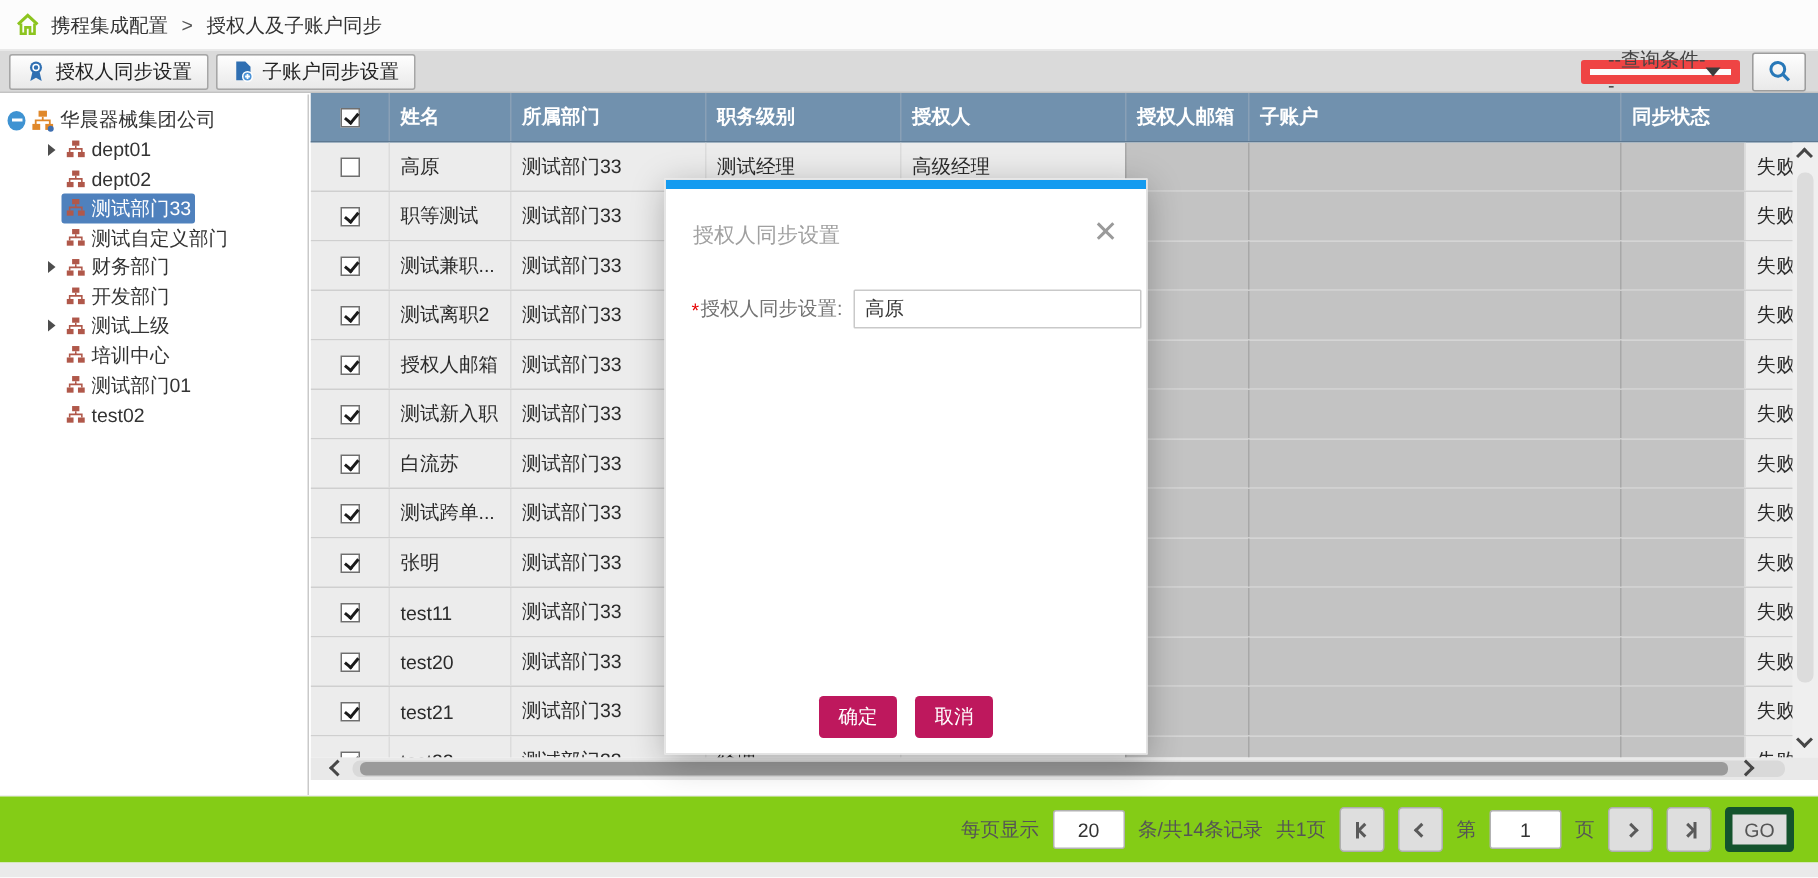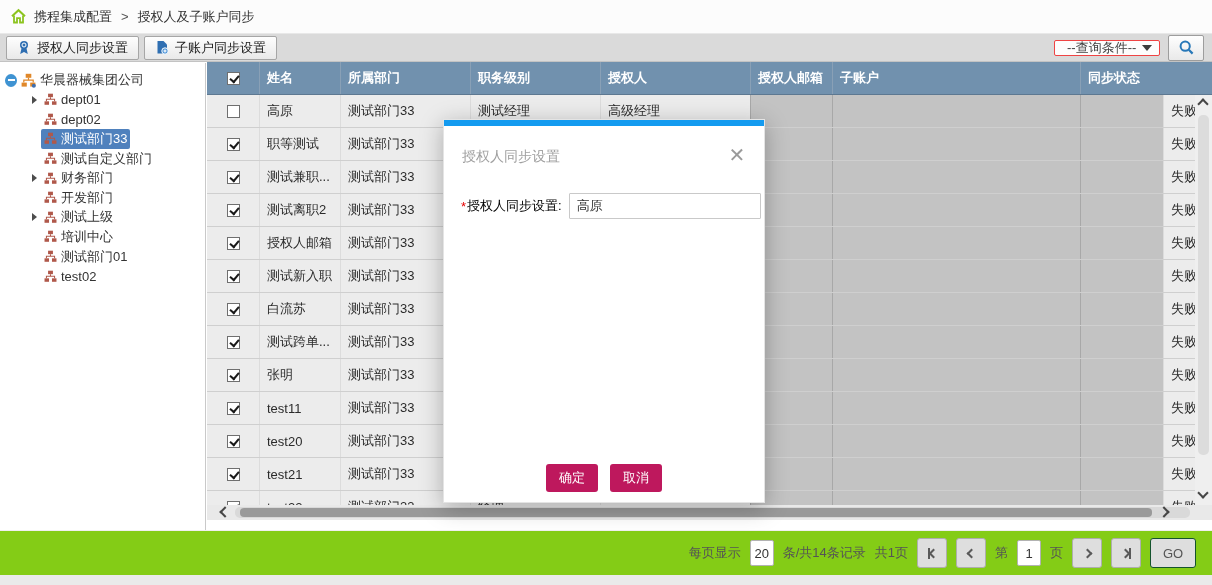--- a/index.html
+++ b/index.html
@@ -14,21 +14,21 @@
     background:#fcfcfc; display:flex; align-items:center; padding-left:10px; gap:7px; }
   .crumb-sep { color:#555; margin:0 2px; }
   
   .toolbar { position:absolute; top:33px; left:0; width:100%; height:29px;
     background:#dadada; border-top:1px solid #e8e8e8; border-bottom:1px solid #c3c3c3;
     display:flex; align-items:center; padding:0 8px 0 6px; }
   .tool-btn { height:24px; margin-right:5px; padding:0 10px; display:inline-flex;
     align-items:center; gap:6px; background:linear-gradient(#fefefe,#e9e9e9);
     border:1px solid #a6a6a6; border-radius:2px; color:#222; font-size:13px; cursor:pointer; }
   .toolbar-right { margin-left:auto; display:flex; align-items:center; gap:8px; }
-  .query-dropdown { width:106px; height:16px; background:#fdfdfd; border:1px solid #ef4444;
+  .query-dropdown { width:106px; height:16px; background:#fdfdfd; border:6px solid #ef4444;
     border-radius:2px; display:flex; align-items:center; padding:0 7px 0 12px; color:#444; }
   .query-dropdown .caret { margin-left:auto; width:0; height:0;
     border-left:5px solid transparent; border-right:5px solid transparent; border-top:6px solid #3c3c3c; }
   .search-btn { width:36px; height:26px; background:linear-gradient(#fefefe,#e9e9e9);
     border:1px solid #9d9d9d; border-radius:2px; display:flex; align-items:center; justify-content:center; cursor:pointer; }
   
   .tree-panel { position:absolute; top:63px; left:0; width:206px; bottom:55px;
     background:#fff; border-right:1px solid #c9c9c9; padding:7px 0 0 5px; overflow:hidden; white-space:nowrap; }
   .tree-row { height:20px; display:flex; align-items:center; }
   .tree-child { padding-left:23px; height:19.6px; }
@@ -64,40 +64,40 @@
   .vscroll .chev.up { top:5px; } .vscroll .chev.down { bottom:8px; }
   .hscroll { position:absolute; left:0; bottom:0; height:15px; width:100%; background:#e9e9e9; }
   .hscroll .track { position:absolute; left:28px; right:22px; top:2px; bottom:2px; background:#d9d9d9; border-radius:5px; }
   .hscroll .thumb { position:absolute; left:33px; width:912px; top:3px; height:9px; background:#9a9a9a; border-radius:4px; }
   .hscroll .chev { position:absolute; top:3px; }
   .hscroll .chev.left { left:14px; } .hscroll .chev.right { right:44px; }
   
   .pagination-bar { position:absolute; top:530px; left:0; width:100%; height:45px; background:#84cc16;
     border-top:1px solid #efefef; display:flex; align-items:center; justify-content:flex-end;
     padding-right:16px; gap:9px; color:#555; }
-  .pg-input { width:24px; height:26px; background:#fff; border:1px solid #b2b2b2; border-radius:2px;
+  .pg-input { width:48px; height:26px; background:#fff; border:1px solid #b2b2b2; border-radius:2px;
     text-align:center; font-size:13px; color:#333; font-family:inherit; }
   .pg-btn { width:30px; height:30px; background:#dedede; border:1px solid #aeaeae; border-radius:3px;
     display:flex; align-items:center; justify-content:center; cursor:pointer; position:relative; }
   .pg-btn .chev { border-color:#5a5a5a; width:7px; height:7px; }
   .pg-btn .bar { width:2px; height:11px; background:#5a5a5a; display:inline-block; }
-  .go-btn { width:46px; height:30px; background:#dedede; border:1px solid #14532d; border-radius:3px;
+  .go-btn { width:46px; height:30px; background:#dedede; border:5px solid #14532d; border-radius:3px;
     color:#555; font-size:13px; display:flex; align-items:center; justify-content:center; cursor:pointer;text-align:right; }
   .bottom-strip { position:absolute; top:575px; left:0; width:100%; height:10px; background:#eaeaea; }
   
   .dialog { position:absolute; left:443px; top:119px; width:322px; height:384px; background:#fff;
     border:1px solid #e4e4e4; box-shadow:0 5px 22px rgba(0,0,0,.28); z-index:20; }
   .dialog-topbar { height:6px; background:#149bf0; }
   .dialog-title-row { position:relative; padding:22px 18px 0; }
   .dialog-title { color:#a0a0a0; font-size:14px; }
   .dialog-close { position:absolute; right:16px; top:18px; width:22px; height:22px; cursor:pointer;
     color:#9a9a9a; font-size:20px; line-height:22px; text-align:center; font-weight:normal; }
   .dialog-form { margin-top:27px; padding:0 17px; display:flex; align-items:center; }
   .req { color:#e60000; margin-right:1px; }
-  .dialog-form label { color:#000000; white-space:nowrap; }
+  .dialog-form label { color:#737373; white-space:nowrap; }
   .dialog-input { flex:1; height:26px; margin-left:7px; border:1px solid #c9c9c9; border-radius:1px;
     padding:0 7px; font-size:13px; color:#333; font-family:inherit; }
   .dialog-buttons { position:absolute; left:0; right:0; bottom:10px; display:flex; justify-content:center; gap:12px; }
   .dlg-btn { background:#be185d; color:#fff; border:none; border-radius:3px; padding:5px 13px;
     font-size:13px; font-family:inherit; cursor:pointer; }
   svg { display:block; }
 </style>
 </head>
 <body>
 

